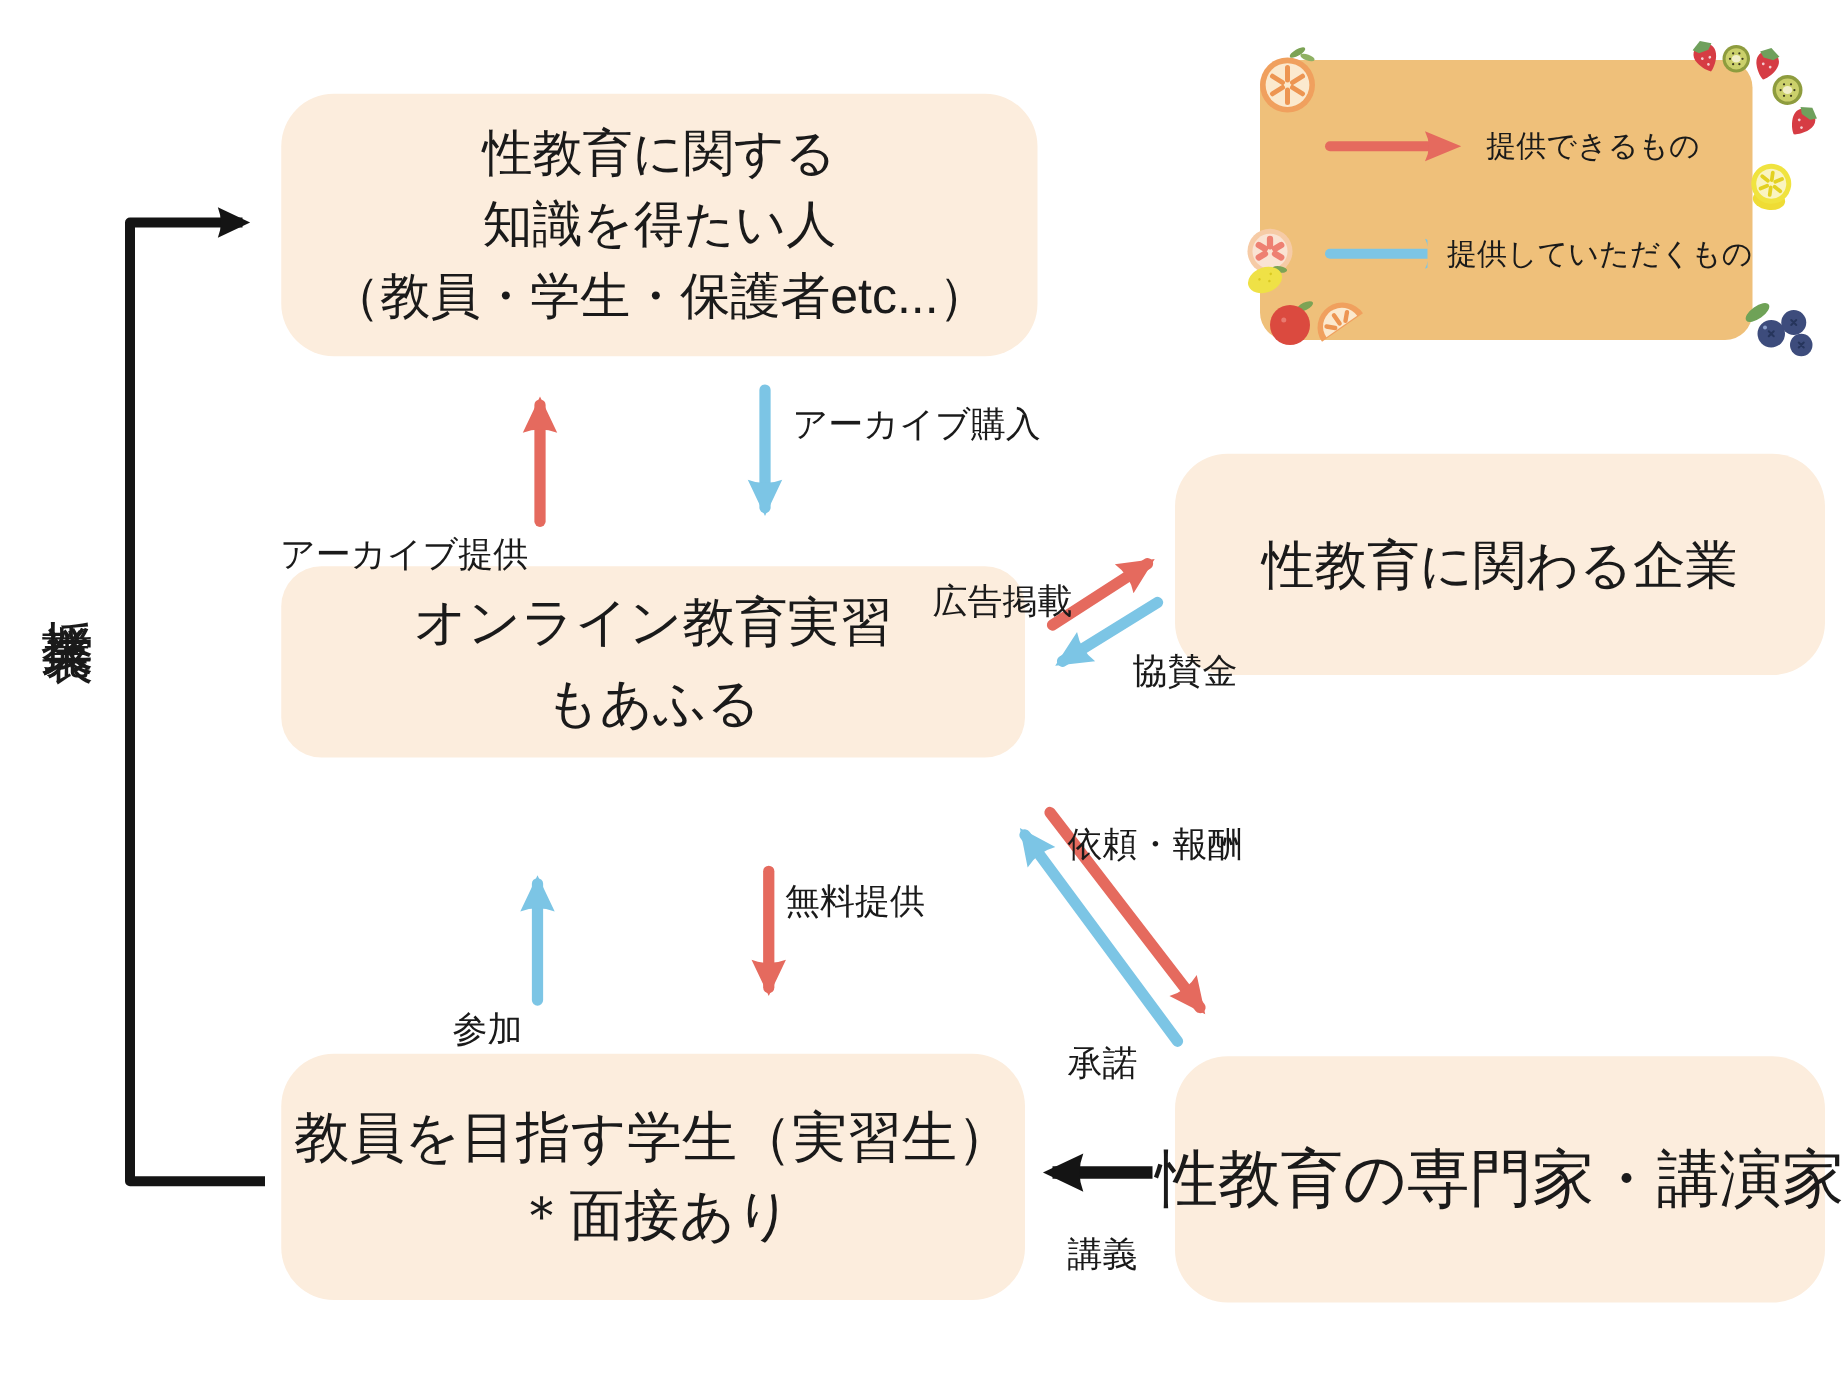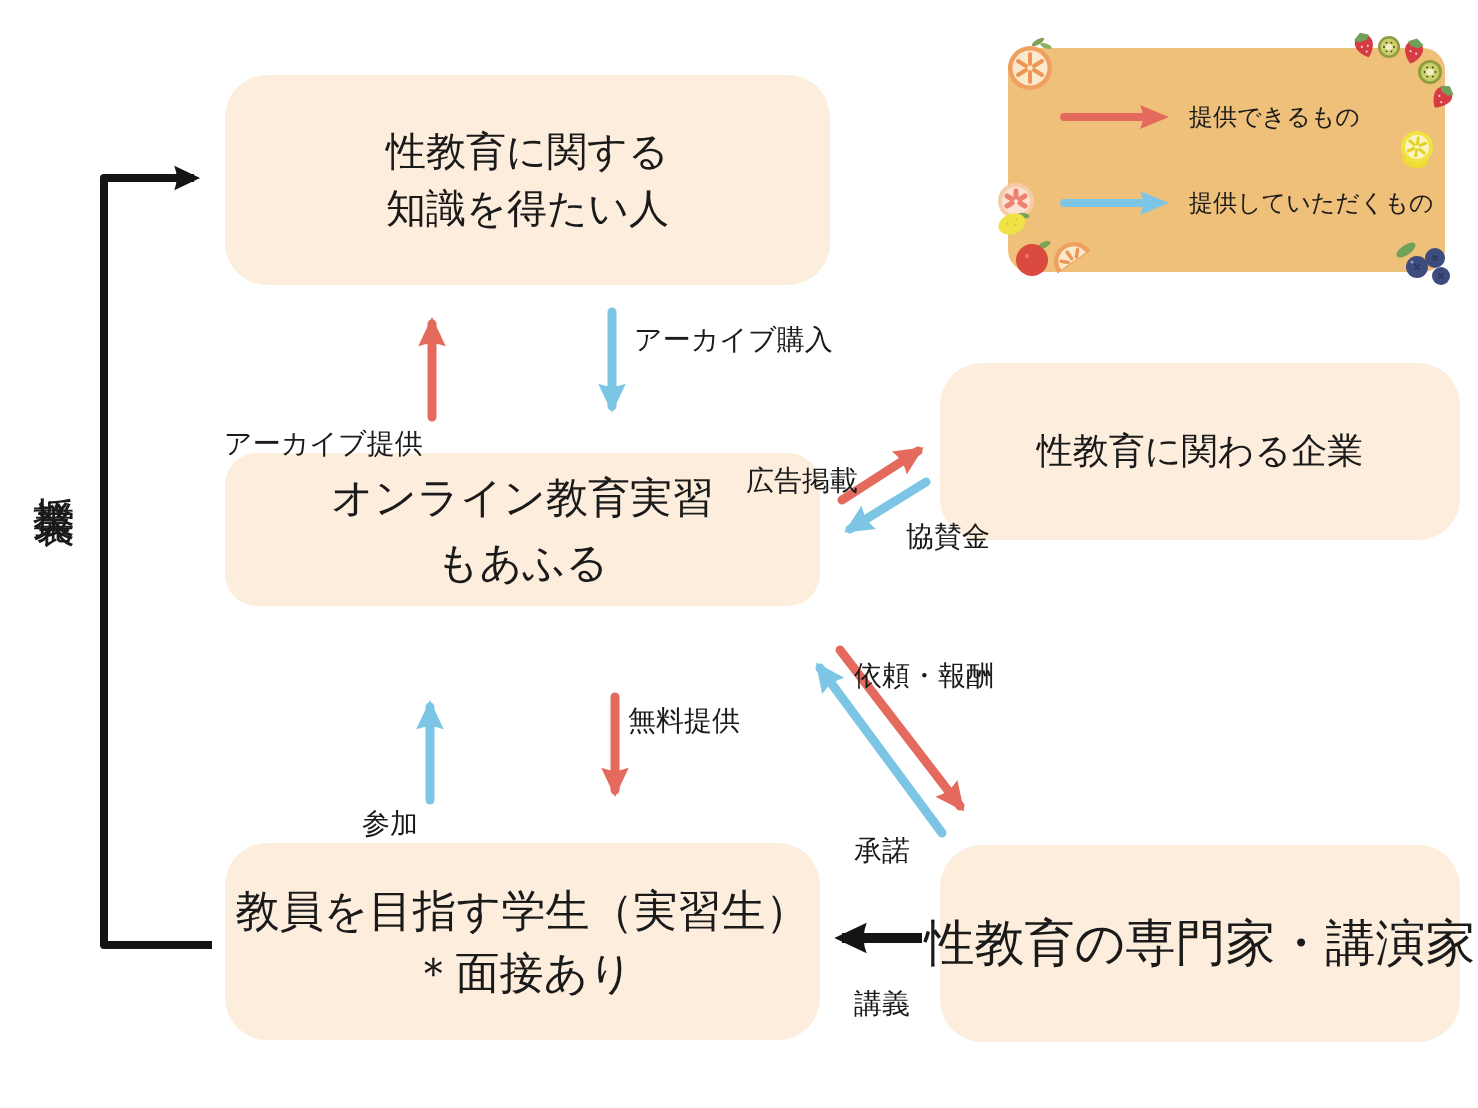--- a/index.html
+++ b/index.html
@@ -9,26 +9,26 @@
   }
   
   .node{
     position:absolute;background:#FCEDDD;border-radius:42px;
     display:flex;flex-direction:column;align-items:center;justify-content:center;
     text-align:center;
   }
   .node .line{white-space:nowrap;}
   #node-audience{left:225px;top:75px;width:605px;height:210px;font-size:40px;line-height:57px;}
   #node-moafull{left:225px;top:453px;width:595px;height:153px;font-size:42px;line-height:65px;border-radius:32px;}
-  #node-companies{left:940px;top:363px;width:520px;height:177px;font-size:36px;}
+  #node-companies{left:940px;top:363px;width:520px;height:177px;font-size:42px;}
   #node-students{left:225px;top:843px;width:595px;height:197px;font-size:44px;line-height:62px;}
   #node-experts{left:940px;top:845px;width:520px;height:197px;font-size:50px;}
   
   .legend{
-    position:absolute;left:1008px;top:48px;width:437px;height:224px;
+    position:absolute;left:1008px;top:48px;width:394px;height:224px;
     background:#EFC07A;border-radius:22px;
     display:flex;flex-direction:column;justify-content:center;gap:54px;
   }
   .legend-row{display:flex;align-items:center;padding-left:50px;}
   .legend-row .legend-label{font-size:24px;margin-left:16px;white-space:nowrap;}
   
   .edge-label{position:absolute;font-size:28px;line-height:1.15;white-space:nowrap;margin-top:29px;}
   .vlabel{
     position:absolute;left:26px;top:464px;
     writing-mode:vertical-rl;text-orientation:upright;
@@ -38,20 +38,21 @@
   .overlay{left:0;top:0;}
 </style>
 </head>
 <body>
 
 <div class="canvas">
 
   <div class="node" id="node-audience">
     <div class="line">性教育に関する</div>
     <div class="line">知識を得たい人</div>
+    <div class="line">（教員・学生・保護者etc...）</div>
   </div>
 
   <div class="node" id="node-moafull">
     <div class="line">オンライン教育実習</div>
     <div class="line">もあふる</div>
   </div>
 
   <div class="node" id="node-companies">
     <div class="line">性教育に関わる企業</div>
   </div>

